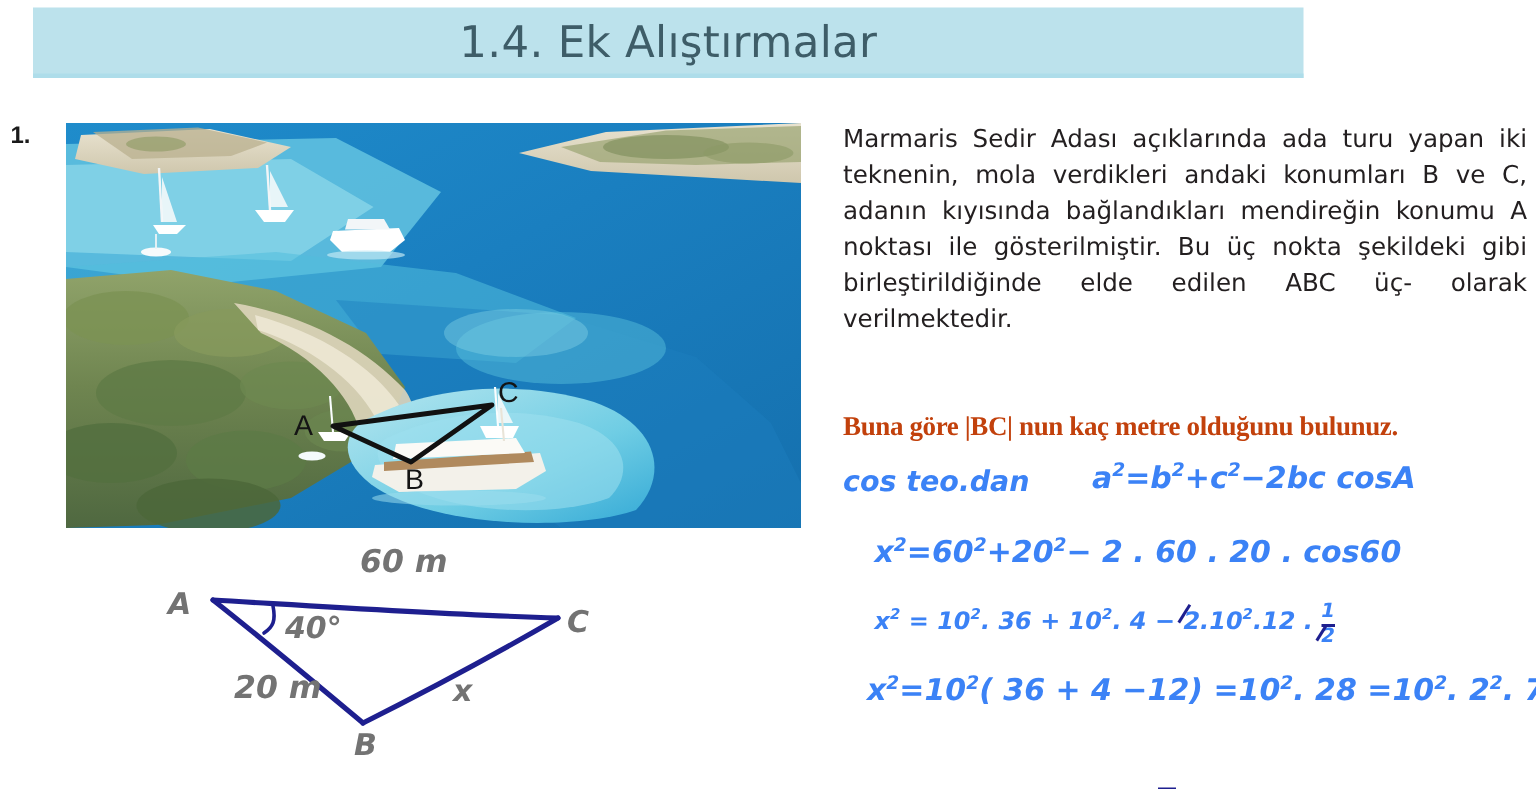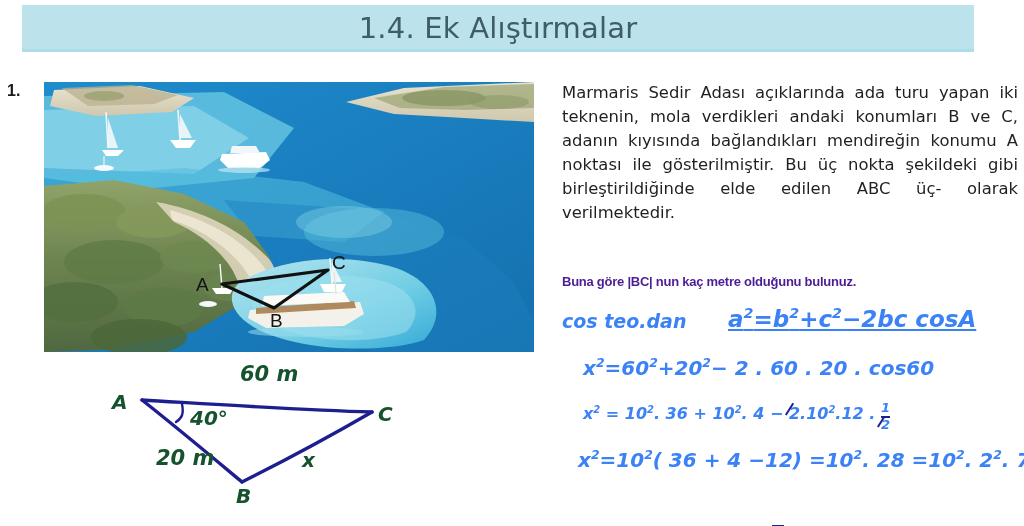--- a/index.html
+++ b/index.html
@@ -15,21 +15,21 @@
     overflow: hidden;
     font-family: "Liberation Sans", sans-serif;
     color: #231f20;
   }
 
   
   .header-banner {
     position: absolute;
     left: 22px;
     top: 5px;
-    width: 952px;
+    width: 847px;
     height: 47px;
     background: #bce2ec;
     display: flex;
     align-items: center;
     justify-content: center;
     text-align: center;
   }
   .header-banner .banner-underline {
     position: absolute;
     left: 0;
@@ -105,24 +105,24 @@
     border-left: 1.6px solid #231f20;
     border-right: 1.6px solid #231f20;
     border-radius: 22px 22px 0 0;
     border-bottom: 0;
   }
   .question-bold {
     position: absolute;
     left: 562px;
     top: 274px;
     width: 462px;
-    font-family: Liberation Sans, sans-serif;
-    font-size: 13px;
+    font-family: Liberation Serif, serif;
+    font-size: 18px;
     font-weight: bold;
-    color: #4c1d95;
+    color: #c2410c;
     letter-spacing: -0.25px;
     white-space: nowrap;
   }
 
   
   .handwriting {
     position: absolute;
     color: #3b82f6;
     font-family: "DejaVu Sans", sans-serif;
     font-weight: bold;
@@ -173,21 +173,21 @@
     right: 0;
     top: 1px;
     height: 2.4px;
     background: #1e1f8f;
   }
   .radical .rad-body { padding-left: 12px; text-align: center; }
 
   
   .dg-label {
     position: absolute;
-    color: #14532d;
+    color: #737373;
     font-family: "DejaVu Sans", sans-serif;
     font-weight: bold;
     font-style: italic;
     white-space: nowrap;
   }
   .triangle-diagram {
     position: absolute;
     left: 90px;
     top: 360px;
     width: 440px;
@@ -325,21 +325,21 @@
   <span>ve C, adanın kıyısında bağlandıkları mendireğin</span>
   <span>konumu A noktası ile gösterilmiştir. Bu üç nokta</span>
   <span>şekildeki gibi birleştirildiğinde elde edilen ABC üç-</span>
   <span>olarak verilmektedir.</span>
 </div>
 
 <div class="question-bold">Buna göre |BC| nun kaç metre olduğunu bulunuz.</div>
 
 <div class="handwriting" style="left:562px; top:310px; font-size:19px;">cos teo.dan</div>
 
-<div class="handwriting" style="left:728px; top:305px; font-size:23px;text-decoration:underline;">
+<div class="handwriting" style="left:728px; top:305px; font-size:20px;">
   <span>a<span class="hw-sup">2</span></span><span>=b<span class="hw-sup">2</span>+c<span class="hw-sup">2</span>−2bc cosA</span>
 </div>
 
 <div class="handwriting" style="left:583px; top:355px; font-size:20px;">
   x<span class="hw-sup">2</span>=60<span class="hw-sup">2</span>+20<span class="hw-sup">2</span>− 2 . 60 . 20 . cos60
 </div>
 
 <div class="handwriting" style="left:583px; top:400px; font-size:16px;">
   x<span class="hw-sup">2</span> = 10<span class="hw-sup">2</span>. 36 + 10<span class="hw-sup">2</span>. 4 − <span class="hw-strike">2</span>.10<span class="hw-sup">2</span>.12 . <span class="frac"><span class="num">1</span><span class="bar"></span><span class="den"><span class="hw-strike">2</span></span></span>
 </div>

